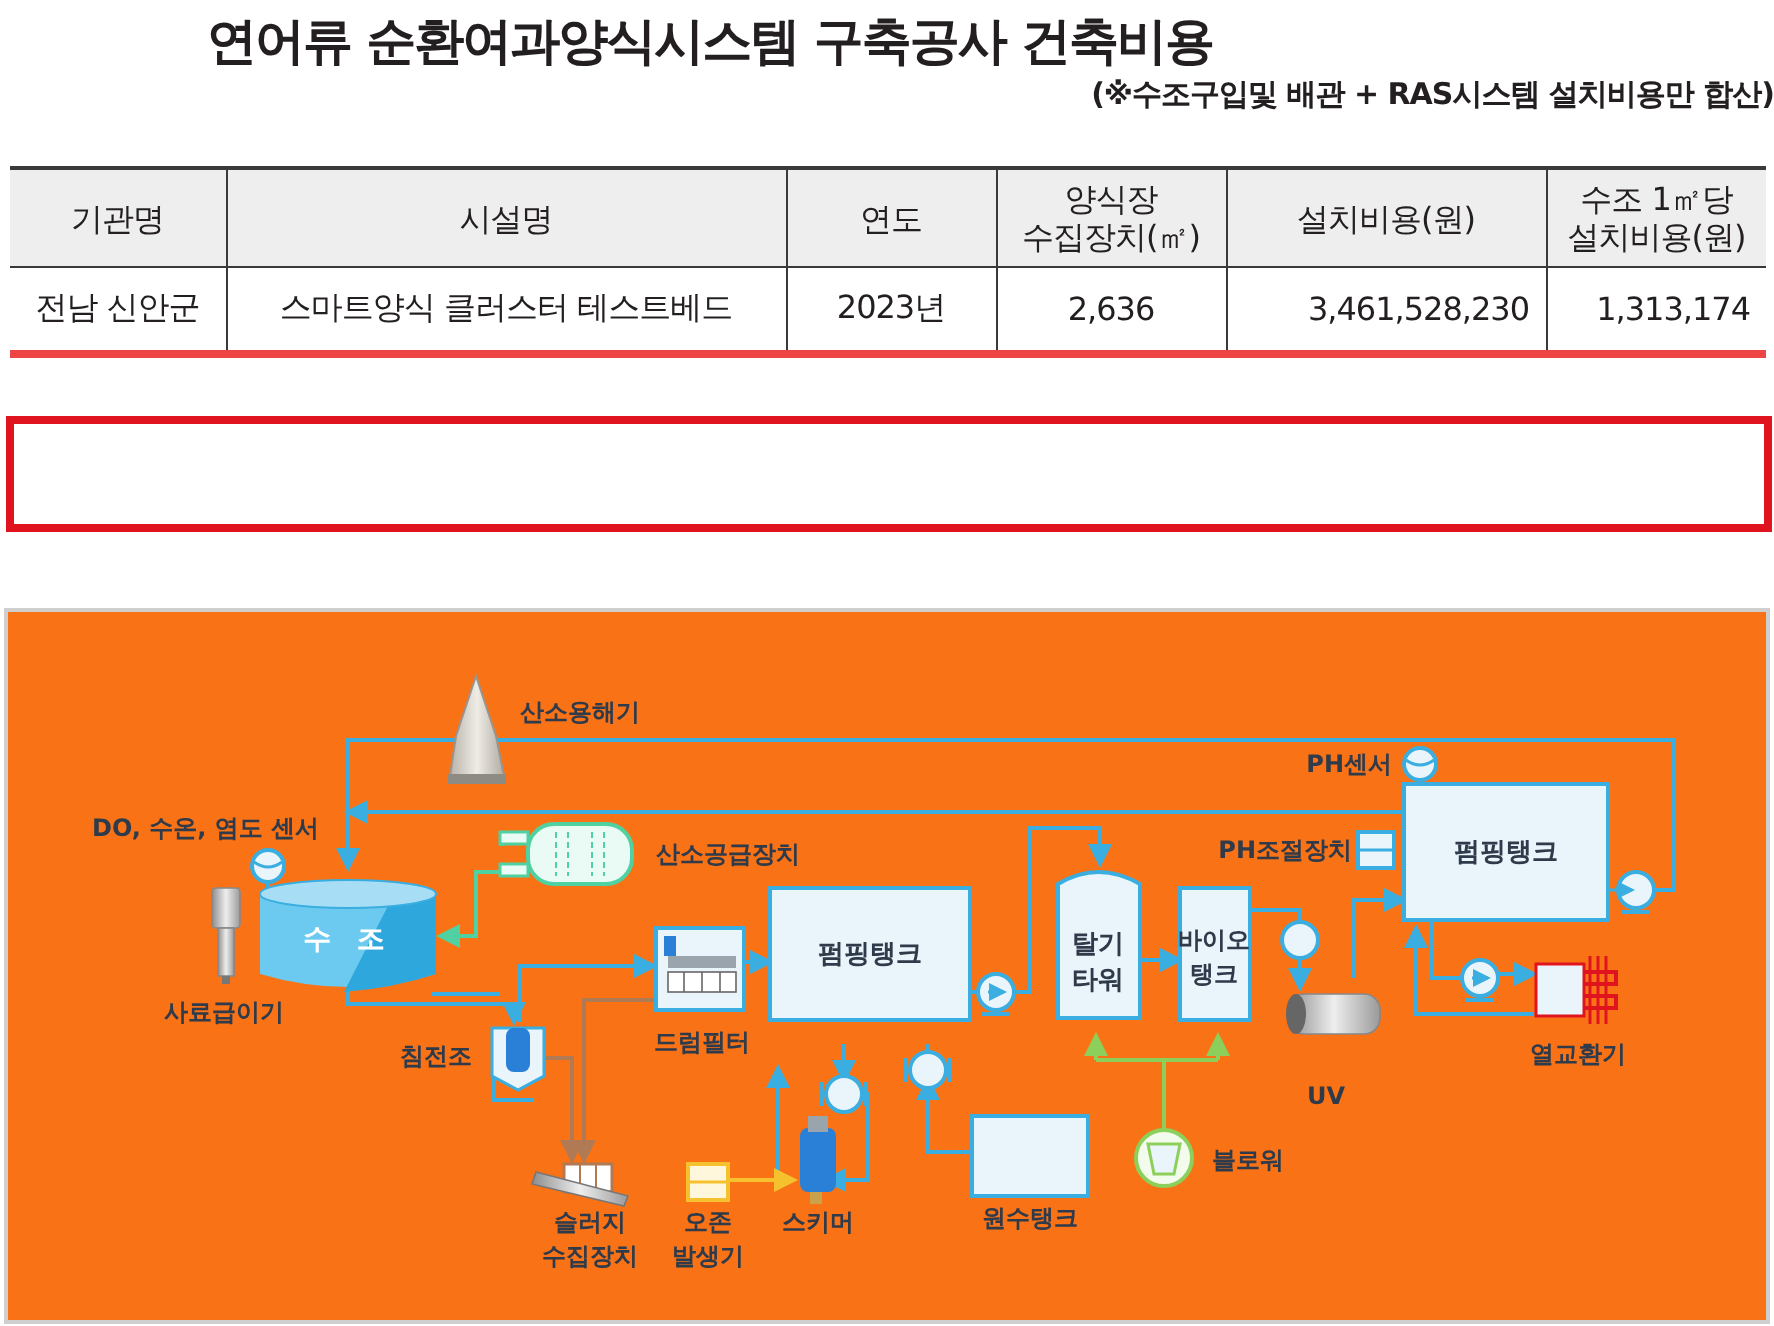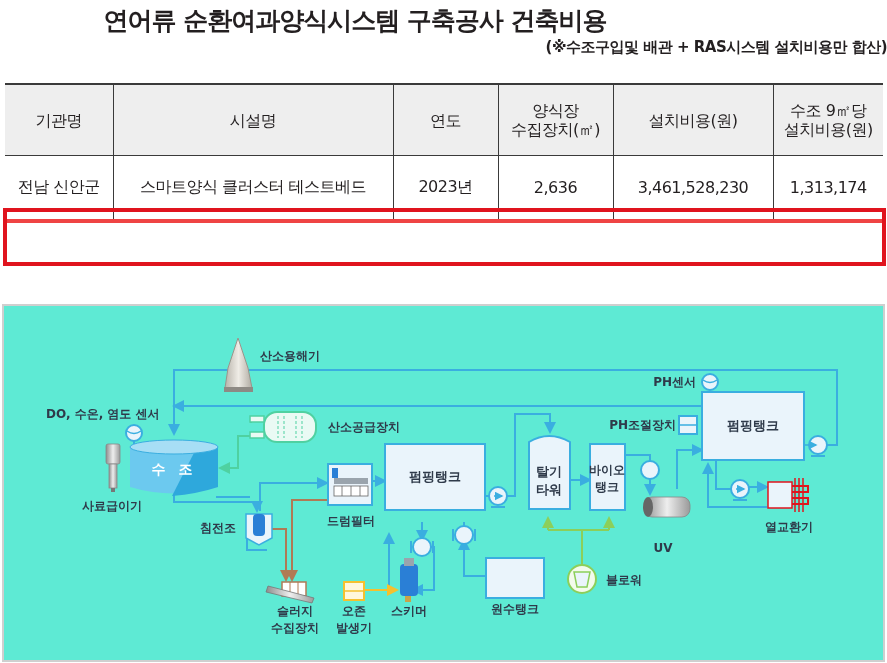--- a/index.html
+++ b/index.html
@@ -5,31 +5,31 @@
   html, body { margin:0; padding:0; background:#ffffff; }
   body { width:887px; height:663px; position:relative; overflow:hidden;
          font-family:"DejaVu Sans", "Liberation Sans", sans-serif; color:#231f20; }
   .title { position:absolute; left:0; top:4px; width:710px; text-align:center;
            font-size:25px; font-weight:bold; letter-spacing:-1px; color:#231f20; }
   .subtitle { position:absolute; left:0; top:38px; width:887px; text-align:right;
               font-size:15px; font-weight:bold; letter-spacing:-0.5px; color:#231f20; }
   table.cost { position:absolute; left:5px; top:83px; width:878px; border-collapse:collapse;
                table-layout:fixed; font-size:16px; letter-spacing:-0.5px; }
   table.cost th, table.cost td { border-left:1px solid #3a3a3a; border-right:1px solid #3a3a3a;
-               padding:12px 8px; white-space:nowrap;margin-top:34px; }
+               padding:1px 8px; white-space:nowrap;margin-top:34px; }
   table.cost th:first-child, table.cost td:first-child { border-left:none; }
   table.cost th:last-child, table.cost td:last-child { border-right:none; }
   table.cost thead th { background:#eeeeee; font-weight:normal; height:46px;
                border-top:2px solid #3a3a3a; border-bottom:1px solid #3a3a3a; line-height:19px; }
   table.cost tbody td { height:39px; border-bottom:4px solid #ef4444; }
-  .c { text-align:center; } .r { text-align:center; }
+  .c { text-align:center; } .r { text-align:right; }
   .hl { position:absolute; left:3px; top:208px; width:875px; height:50px;
         border:4px solid #e0141e; pointer-events:none; }
   .frame { position:absolute; left:2px; top:304px; width:879px; height:354px;
-           border:2px solid #cfcfcf; background:#5eead4;text-align:center; }
+           border:2px solid #cfcfcf; background:#f97316;text-align:center; }
   svg text { font-family:"DejaVu Sans", "Liberation Sans", sans-serif; }
 </style>
 </head>
 <body>
 
 <div class="title">연어류 순환여과양식시스템 구축공사 건축비용</div>
 <div class="subtitle">(※수조구입및 배관 + RAS시스템 설치비용만 합산)</div>
 
 <table class="cost">
   <colgroup>
@@ -44,21 +44,21 @@
     <tr>
       <th class="c">기관명</th>
       <th class="c">시설명</th>
       <th class="c">연도</th>
       <th class="c">
         <div>양식장</div>
         <div>수집장치(㎡)</div>
       </th>
       <th class="c">설치비용(원)</th>
       <th class="c">
-        <div>수조 9㎡당</div>
+        <div>수조 1㎡당</div>
         <div>설치비용(원)</div>
       </th>
     </tr>
   </thead>
   <tbody>
     <tr>
       <td class="c">전남 신안군</td>
       <td class="c">스마트양식 클러스터 테스트베드</td>
       <td class="c">2023년</td>
       <td class="c">2,636</td>

